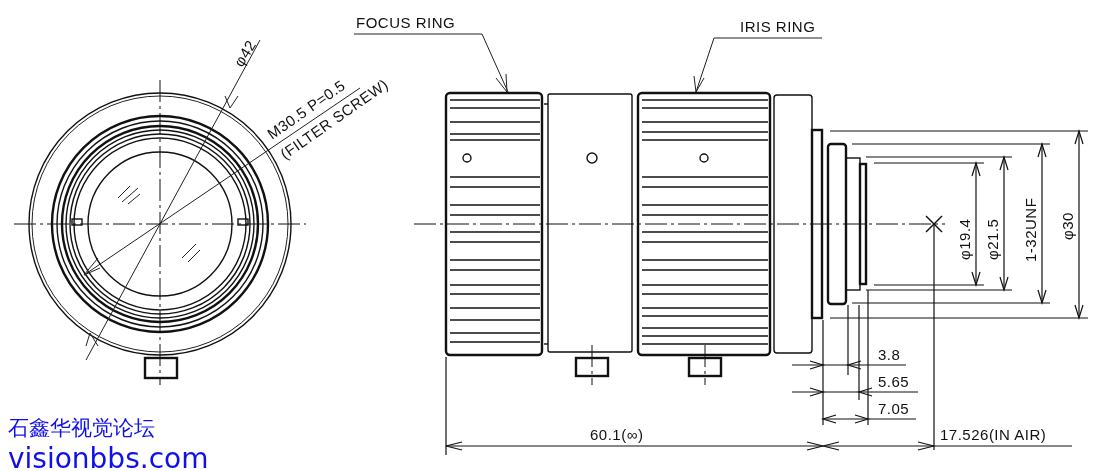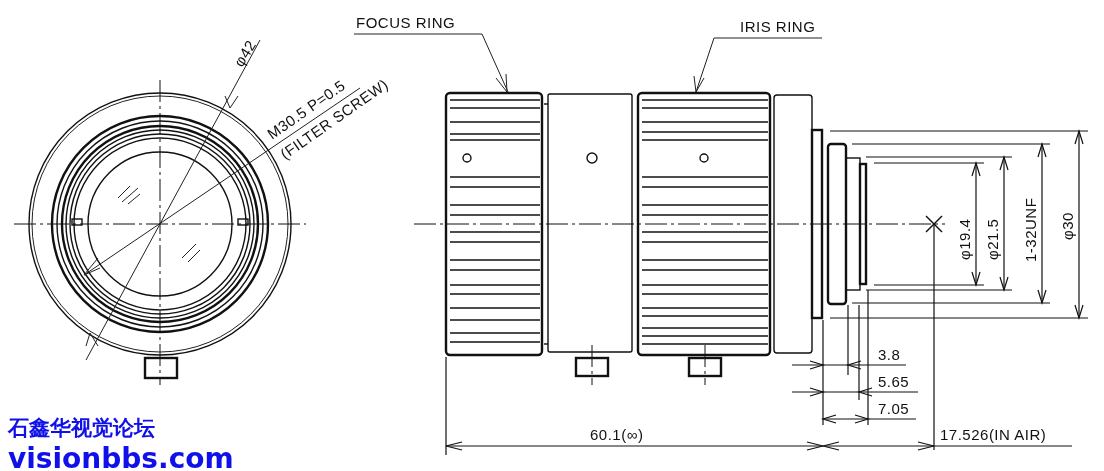--- a/index.html
+++ b/index.html
@@ -4,21 +4,21 @@
   <style>
     html, body { margin: 0; padding: 0; background: #ffffff; }
     body { width: 1104px; height: 471px; position: relative; overflow: hidden; font-family: "DejaVu Sans", sans-serif; }
     svg { position: absolute; left: 0; top: 0; }
     .ln { stroke: #111; fill: none; stroke-width: 1.4; }
     .th { stroke: #111; fill: none; stroke-width: 2.4; }
     .thin { stroke: #222; fill: none; stroke-width: 1; }
     .cl { stroke: #111; fill: none; stroke-width: 1; stroke-dasharray: 22 4 3 4; }
     .dim { stroke: #111; fill: none; stroke-width: 1.2; }
     .txt { font-family: "Liberation Sans", sans-serif; font-size: 15px; fill: #111; letter-spacing: 0.5px; }
-    .wm { position: absolute; left: 8px; color: #1010e8; font-weight: bold; font-family: "DejaVu Sans", sans-serif; }
+    .wm { position: absolute; left: 8px; color: #1010e8; font-weight: normal; font-family: "DejaVu Sans", sans-serif; }
     #wm1 { top: 414px; font-size: 21px; letter-spacing: 0px; }
     #wm2 { top: 442px; font-size: 28px; }
   </style>
 </head>
 <body>
 
 <svg width="1104" height="471" viewBox="0 0 1104 471">
 
   <g>
 

